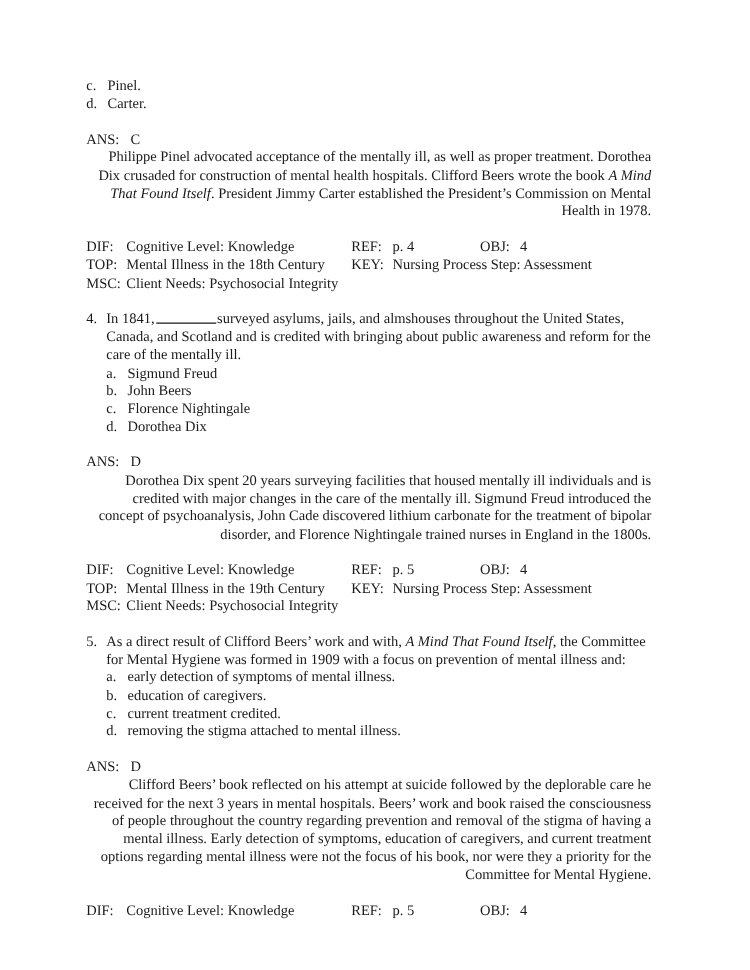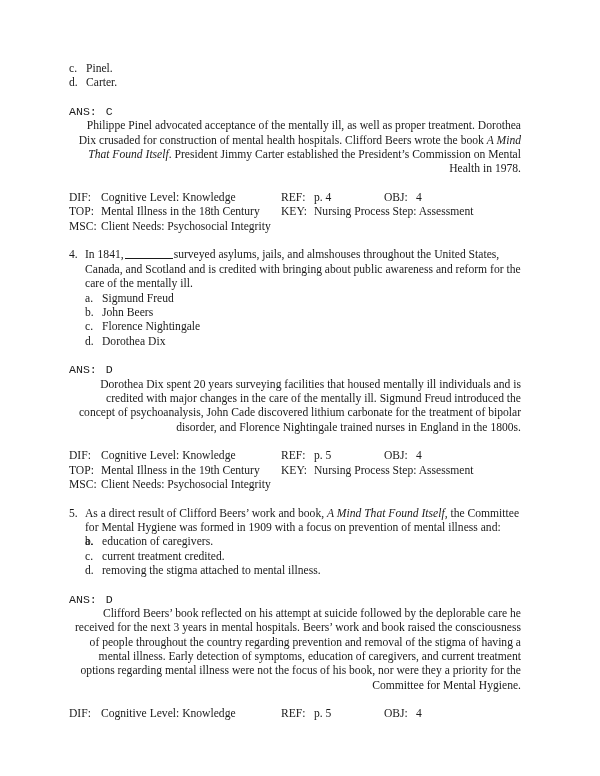--- a/index.html
+++ b/index.html
@@ -71,21 +71,20 @@
   }
   
   .question .options {
     margin-left: 0;
   }
 
   
   .ans-line {
     margin: 0;
     white-space: pre;
-    font-family: Liberation Mono, monospace;
   }
   .ans-label { }
   .ans-value {
     padding-left: 9px;
   }
 
   
   .rationale {
     margin: 0;
     text-align: right;
@@ -219,25 +218,26 @@
       <div class="meta-row">
         <span class="m-c1">MSC:</span>
         <span class="m-c2">Client Needs: Psychosocial Integrity</span>
       </div>
     </div>
 
     <div class="blank-line"></div>
 
     <div class="question">
       <span class="q-num">5.</span>
-      <p class="q-stem"><span>As a direct result of Clifford Beers’ work and book, </span><span class="ital">A Mind That Found Itself</span><span>, the Committee for Mental Hygiene was formed in 1909 with a focus on prevention of mental illness and:</span></p>
+      <p class="q-stem"><span>As a direct result of Clifford Beers’ work and with, </span><span class="ital">A Mind That Found Itself</span><span>, the Committee for Mental Hygiene was formed in 1909 with a focus on prevention of mental illness and:</span></p>
 
       <div class="options">
         <div class="option">
           <span class="opt-letter">a.</span>
+          <span class="opt-text">early detection of symptoms of mental illness.</span>
         </div>
         <div class="option">
           <span class="opt-letter">b.</span>
           <span class="opt-text">education of caregivers.</span>
         </div>
         <div class="option">
           <span class="opt-letter">c.</span>
           <span class="opt-text">current treatment credited.</span>
         </div>
         <div class="option">

